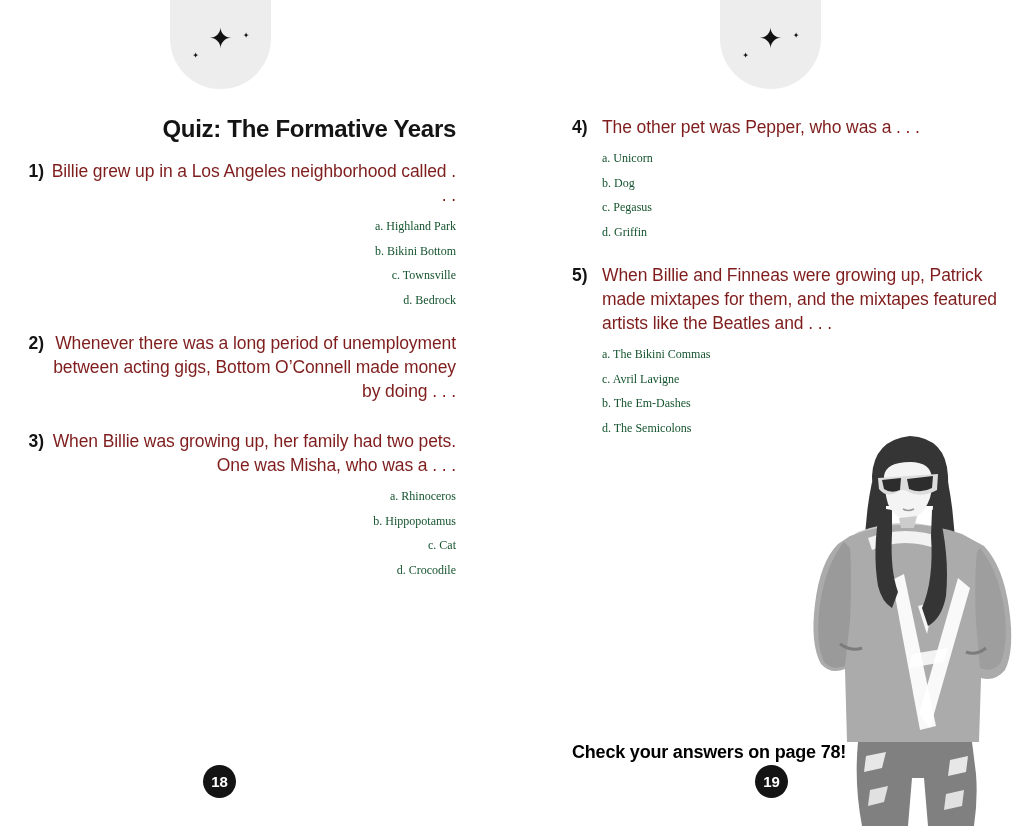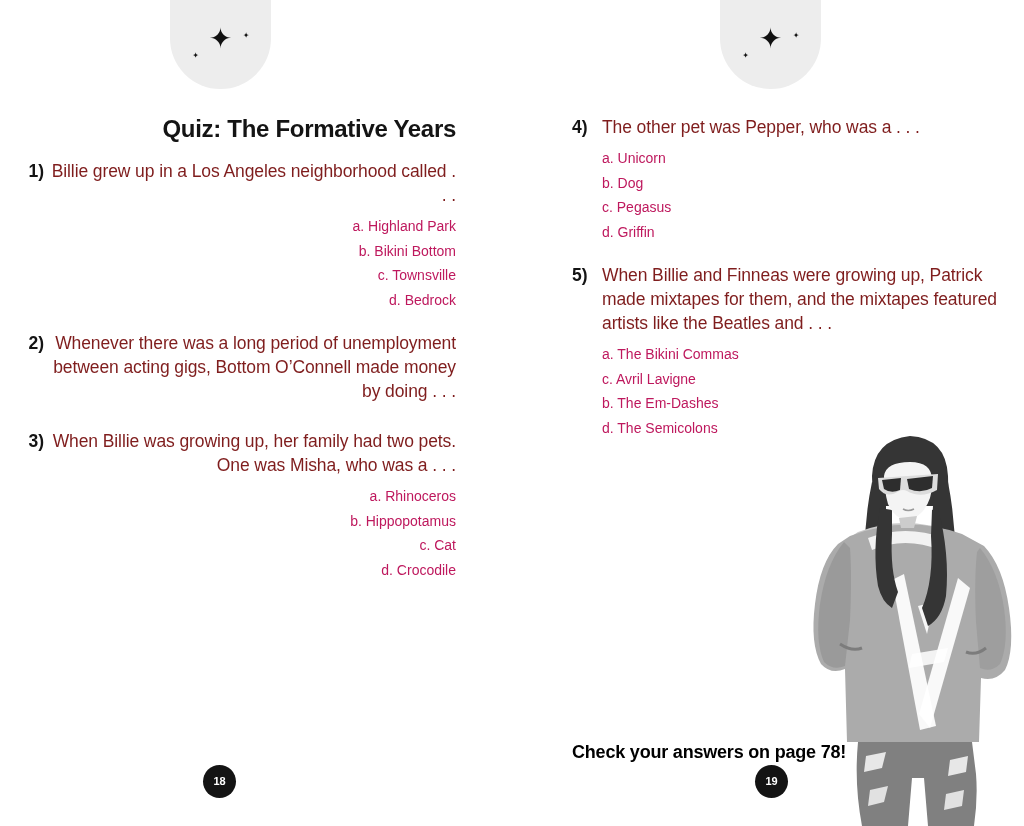--- a/index.html
+++ b/index.html
@@ -48,32 +48,32 @@
   .q-num {
     width:30px; flex:0 0 30px;
     font-weight:700; font-size:17.5px; line-height:24px; color:#141414;
   }
   .q-body { flex:1; }
   .q-text {
     font-weight:400; font-size:17.5px; line-height:24px;
     letter-spacing:-0.1px; color:#7f1d1d; margin-bottom:7px;
   }
   .option {
-    font-size:14px; line-height:24.5px; color:#be185d;
+    font-size:12px; line-height:24.5px; color:#14532d;font-family:Liberation Serif, serif;
   }
 
   .footer-note {
     position:absolute; left:572px; top:742px;
     font-weight:700; font-size:18px; letter-spacing:-0.2px; color:#000000;
   }
 
   .page-badge {
     position:absolute; width:33px; height:33px;
     background:#141414; border-radius:50%;
-    color:#ffffff; font-weight:700; font-size:11px;
+    color:#ffffff; font-weight:700; font-size:15px;
     text-align:center; line-height:33px;
   }
   .badge-left  { left:203px; top:765px; }
   .badge-right { left:755px; top:765px; }
 
   .illustration {
     position:absolute; left:800px; top:430px;
     width:224px; height:396px;
   }
   .illustration svg { display:block; width:100%; height:100%; }

